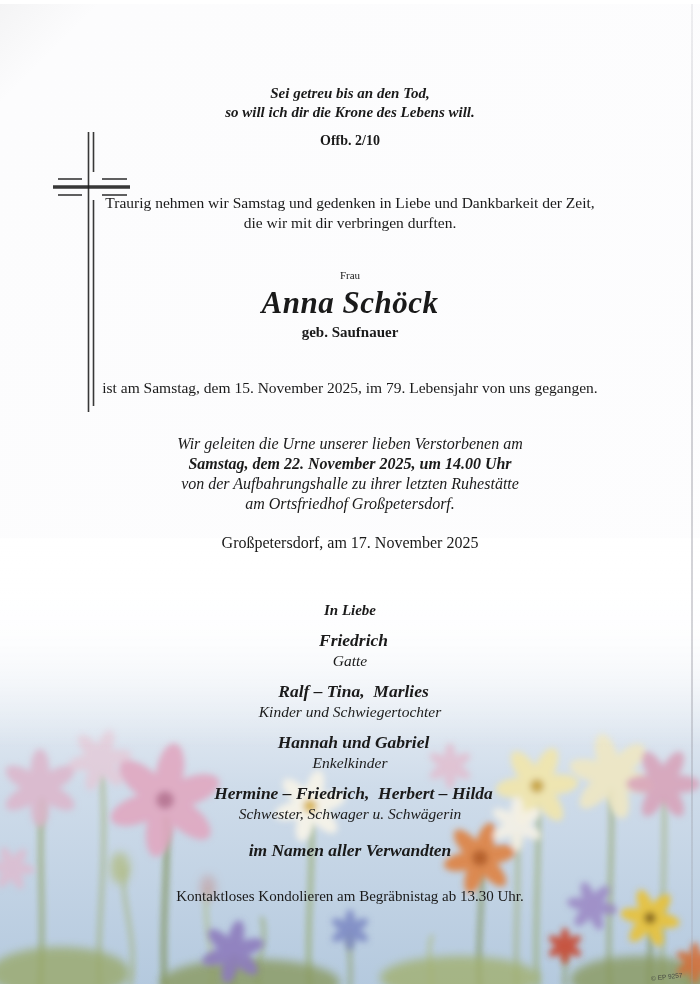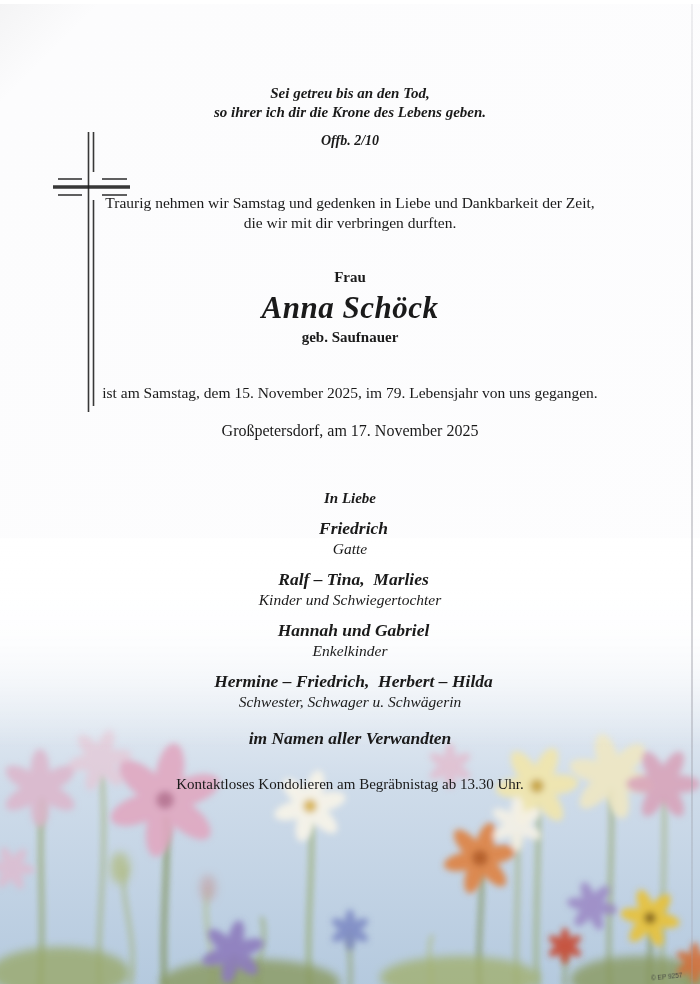--- a/index.html
+++ b/index.html
@@ -17,23 +17,23 @@
     background:linear-gradient(to bottom,rgba(160,160,170,.15),rgba(150,150,160,.45) 30%,rgba(150,150,160,.4) 70%,rgba(160,160,170,.2));
     z-index:5;
   }
   
   .flowers{position:absolute;left:0;bottom:0;width:700px;height:450px;z-index:0;}
   
   .cross{position:absolute;left:45px;top:122px;z-index:1;}
   
   .content{position:relative;z-index:2;text-align:center;padding-top:80px;}
   .quote{font-style:italic;font-weight:700;font-size:15px;line-height:19px;}
-  .quote-src{font-style:italic;font-weight:700;font-size:14px;margin-top:11px;}
+  .quote-src{font-weight:700;font-size:14px;margin-top:11px;}
   .intro{font-size:15.5px;line-height:19.5px;margin-top:44px;}
-  .salutation{font-weight:700;font-size:15px;margin-top:37px;}
+  .salutation{font-weight:400;font-size:11px;margin-top:37px;}
   .deceased-name{font-weight:700;font-style:italic;font-size:31px;line-height:36px;margin-top:4px;letter-spacing:.5px;}
   .maiden{font-weight:700;font-size:15px;margin-top:3px;}
   .death-line{font-size:15.5px;margin-top:38px;}
   .funeral{font-style:italic;font-size:16px;line-height:20px;margin-top:37px;}
   .funeral .b{font-weight:700;}
   .dateline{font-size:16px;margin-top:20px;}
   .in-love{font-weight:700;font-style:italic;font-size:15px;margin-top:50px;}
   .mourner{margin-top:11px;}
   .mourner:first-of-type{margin-top:29px;}
   .m-names{font-weight:700;font-style:italic;font-size:17.5px;line-height:21px;white-space:pre-wrap;padding-left:7px;}
@@ -155,35 +155,41 @@
         <line x1="13" y1="69" x2="37" y2="69" stroke-width="1.6"></line>
         <line x1="57" y1="69" x2="82" y2="69" stroke-width="1.6"></line>
       </g>
     </svg>
   </div>
 
   <div class="content">
 
     <div class="quote">
       <div>Sei getreu bis an den Tod,</div>
-      <div>so ihrer ich dir die Krone des Lebens geben.</div>
+      <div>so will ich dir die Krone des Lebens will.</div>
     </div>
     <div class="quote-src">Offb. 2/10</div>
 
     <div class="intro">
       <div>Traurig nehmen wir Samstag und gedenken in Liebe und Dankbarkeit der Zeit,</div>
       <div>die wir mit dir verbringen durften.</div>
     </div>
 
     <div class="salutation">Frau</div>
     <div class="deceased-name">Anna Schöck</div>
     <div class="maiden">geb. Saufnauer</div>
 
     <div class="death-line">ist am Samstag, dem 15. November 2025, im 79. Lebensjahr von uns gegangen.</div>
 
+    <div class="funeral">
+      <div>Wir geleiten die Urne unserer lieben Verstorbenen am</div>
+      <div class="b">Samstag, dem 22. November 2025, um 14.00 Uhr</div>
+      <div>von der Aufbahrungshalle zu ihrer letzten Ruhestätte</div>
+      <div>am Ortsfriedhof Großpetersdorf.</div>
+    </div>
 
     <div class="dateline">Großpetersdorf, am 17. November 2025</div>
 
     <div class="in-love">In Liebe</div>
 
     <div class="mourner">
       <div class="m-names">Friedrich</div>
       <div class="m-rel">Gatte</div>
     </div>
     <div class="mourner">

